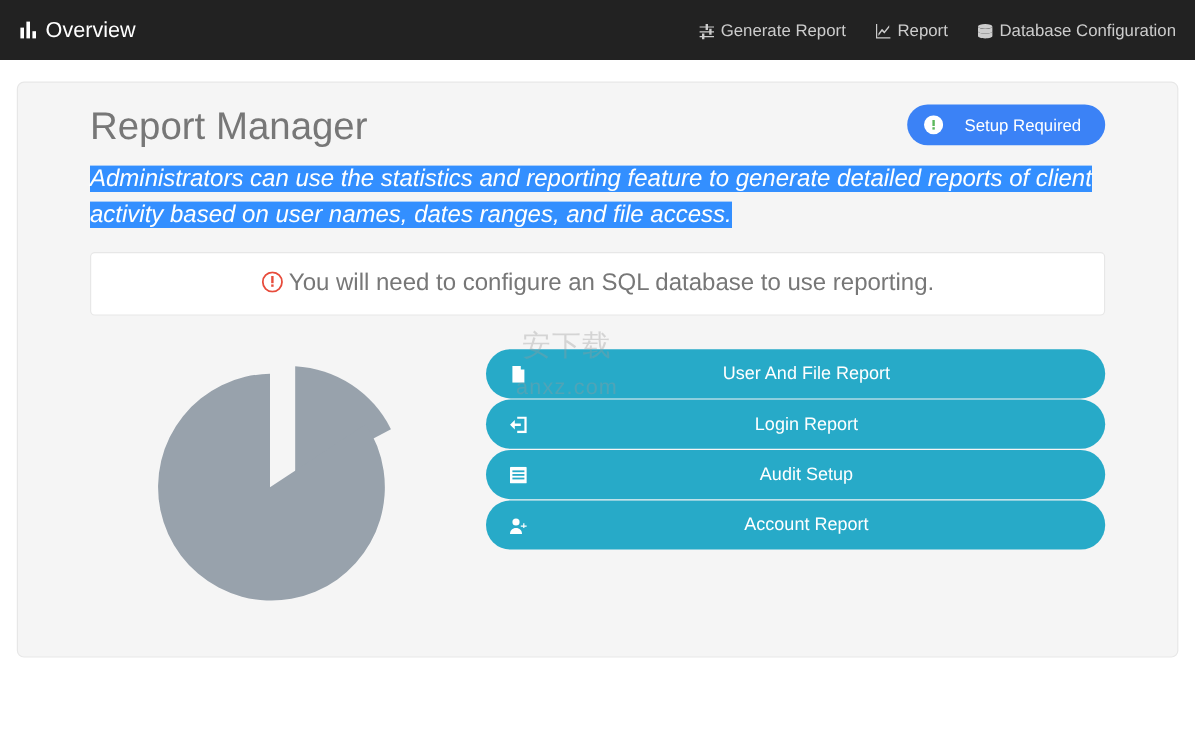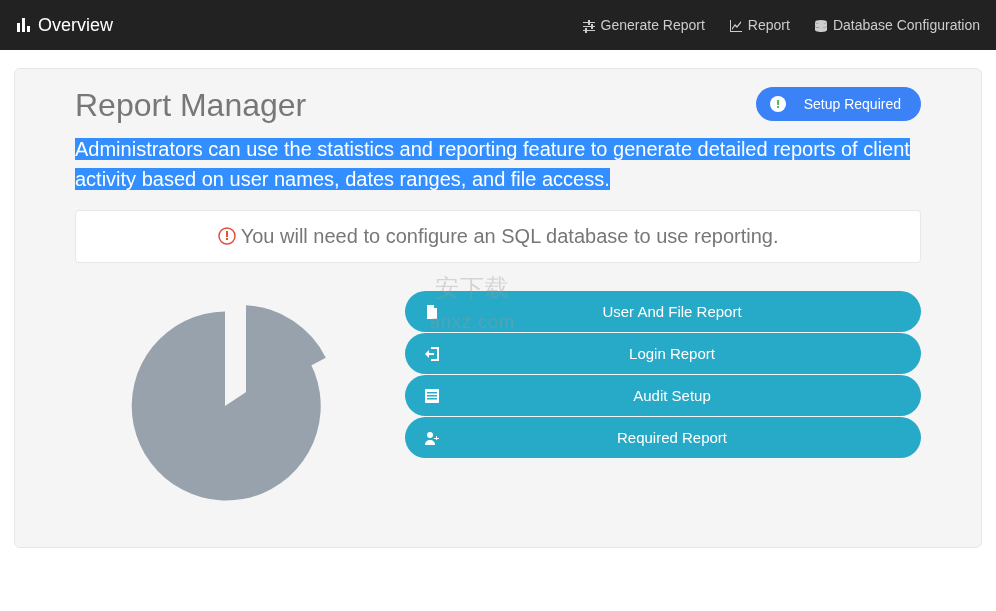--- a/index.html
+++ b/index.html
@@ -73,20 +73,21 @@
     
     .lead {
       font-size: 20px;
       line-height: 1.5;
       color: #fff;
       margin-bottom: 16px;
     }
     .lead .sel {
       background: #338fff;
       color: #fff;
+      font-style: italic;
     }
     
     .well {
       background: #fff;
       border: 1px solid #e7e7e7;
       border-radius: 4px;
       padding: 14px 18px;
       text-align: center;
       font-size: 20px;
       color: #777;
@@ -225,21 +226,21 @@
           <span class="lbl">Audit Setup</span>
         </button>
         <button class="action-btn">
           <span class="icon">
               <svg width="14" height="14" viewBox="0 0 14 14">
                 <circle cx="5" cy="4" r="3"></circle>
                 <path d="M0 14c0-3 2-5 5-5s5 2 5 5H0z"></path>
                 <path d="M11 5h1v4h-1zM9 7h5v1H9z"></path>
               </svg>
             </span>
-          <span class="lbl">Required Report</span>
+          <span class="lbl">Account Report</span>
         </button>
       </div>
     </div>
   </div>
 </div>
 
 <div class="watermark">
   <div>安下载</div>
   <div class="line2">anxz.com</div>
 </div>

